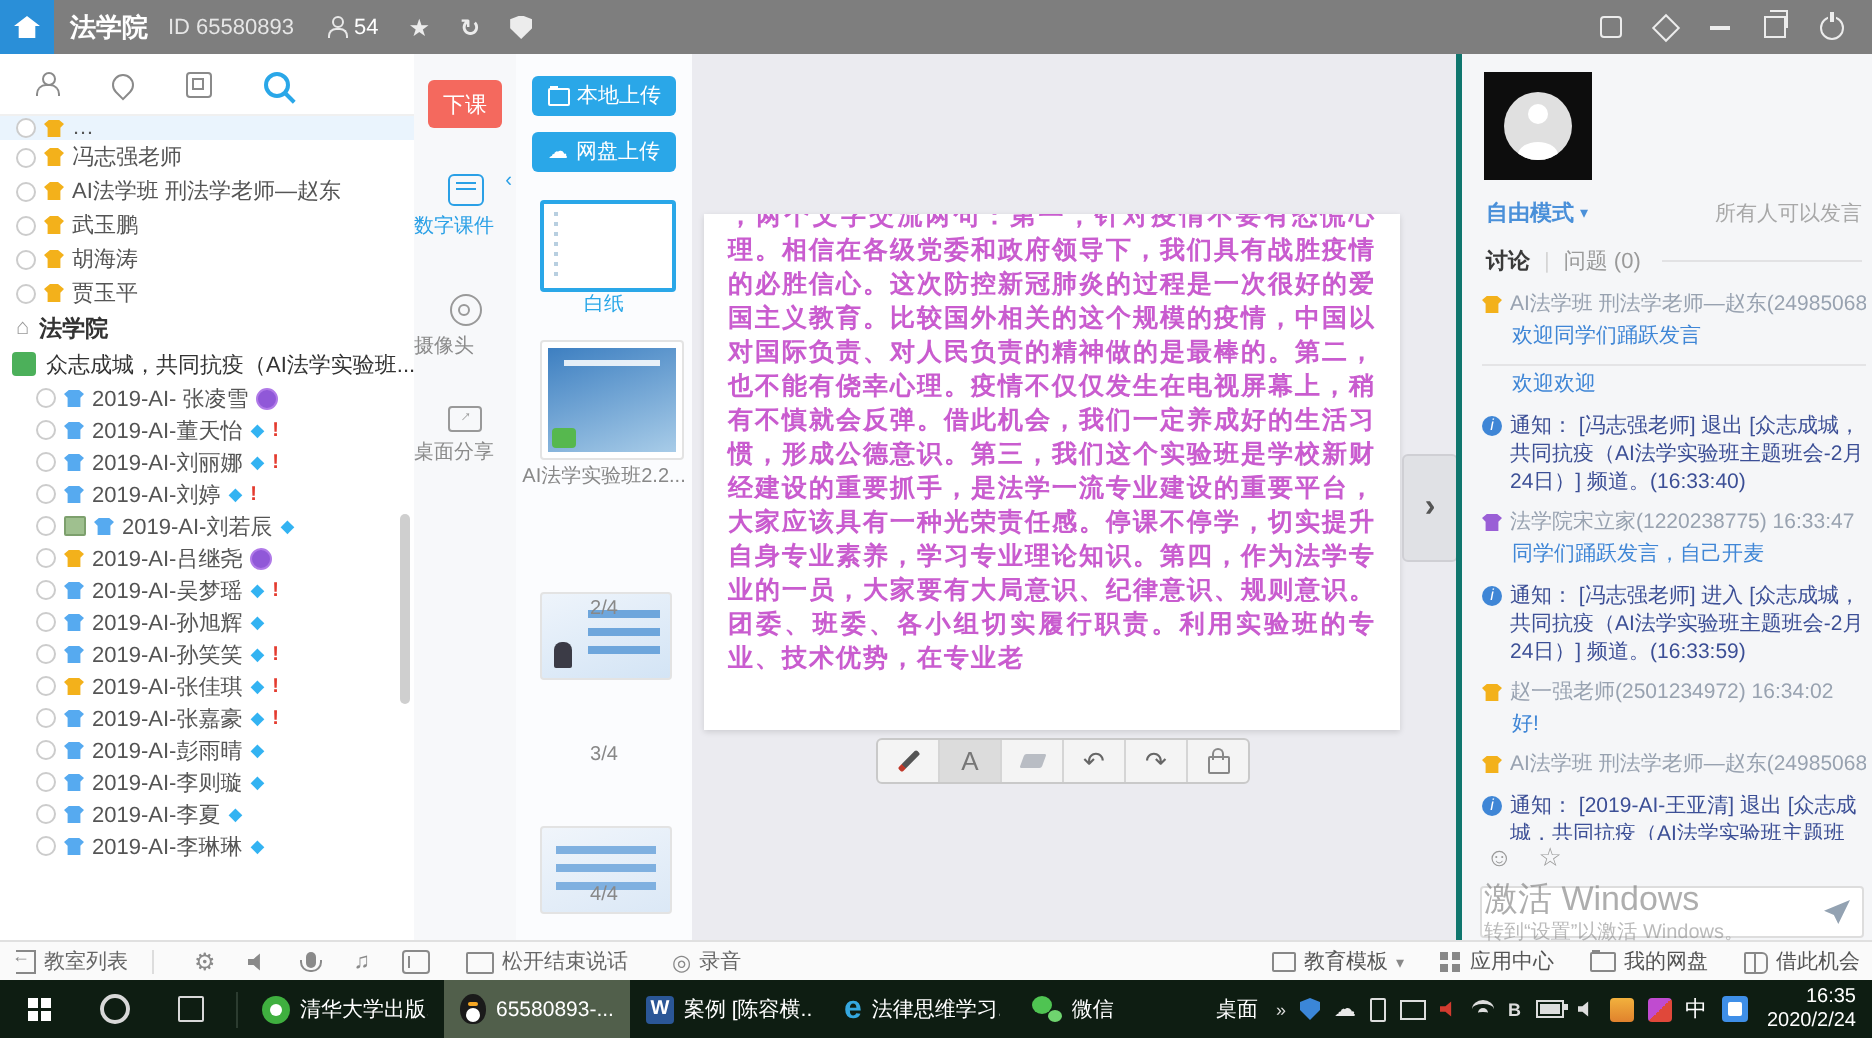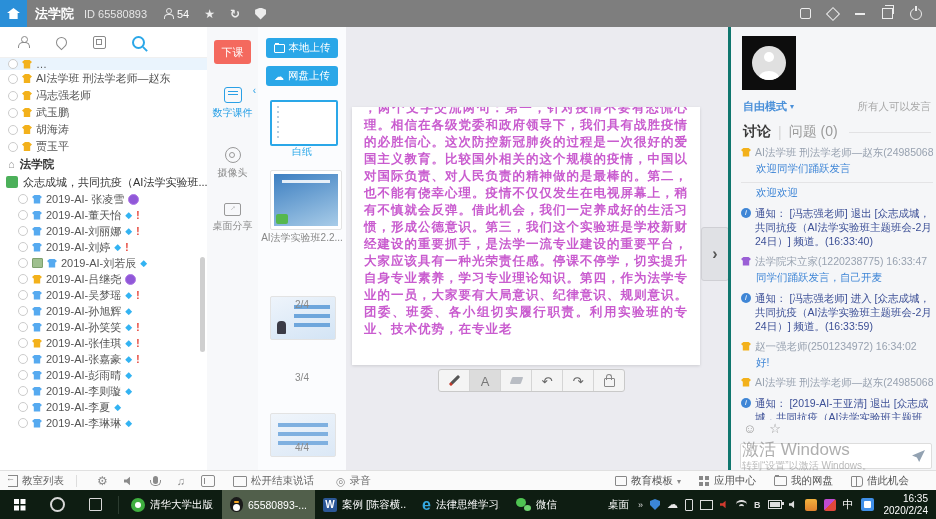--- a/index.html
+++ b/index.html
@@ -57,21 +57,21 @@
   .home-sm::before{content:"⌂";color:#999;font-size:11px}
   .notice-row{height:16px;font-size:10px;color:#555;padding-left:8px;display:flex;gap:5px;align-items:center;white-space:nowrap}
   .notice-ico{width:8px;height:8px;border:1px solid #bbb;border-radius:2px;flex:none}
   .channel-row{height:18px;display:flex;gap:5px;padding-left:6px;align-items:center;font-size:11px;color:#333;white-space:nowrap}
   .chan-ico{width:12px;height:12px;background:#4cb05a;border-radius:2px;flex:none}
   .students .row{padding-left:18px;height:16px}
   .scrollthumb{position:absolute;right:2px;top:230px;width:5px;height:95px;background:#cfcfcf;border-radius:3px}
   
   #toolcol{position:absolute;top:27px;left:207px;width:51px;height:443px;background:#f7f8fa;border-right:5px solid #ec4899}
   .dismiss{position:absolute;left:7px;top:13px;width:37px;height:24px;background:#f4695e;color:#fff;font-size:11px;border-radius:3px;display:flex;align-items:center;justify-content:center}
-  .tool{position:absolute;left:0;width:51px;text-align:center;font-size:10px;color:#8b8b8b}
+  .tool{position:absolute;left:0;width:51px;font-size:10px;color:#8b8b8b}
   .tool.active{color:#2aa0e6}
   .doc-ico{width:16px;height:14px;border:1.5px solid #2aa0e6;border-radius:3px;margin:0 auto 3px;position:relative}
   .doc-ico::after{content:"";position:absolute;left:3px;right:3px;top:3px;height:6px;background:repeating-linear-gradient(#2aa0e6 0 1px,transparent 1px 3px)}
   .collapse{position:absolute;right:2px;top:58px;color:#2aa0e6;font-size:10px}
   .collapse::before{content:"‹"}
   .cam-ico{width:14px;height:14px;border:1.5px solid #999;border-radius:50%;margin:0 auto 3px;position:relative}
   .cam-ico::after{content:"";position:absolute;left:3.5px;top:3.5px;width:4px;height:4px;border:1px solid #999;border-radius:50%}
   .share-ico{width:15px;height:11px;border:1.5px solid #999;border-radius:2px;margin:0 auto 3px;position:relative}
   .share-ico::after{content:"→";position:absolute;font-size:8px;color:#999;left:3px;top:-1px;transform:rotate(-45deg)}
   .t-course{top:60px}.t-cam{top:120px}.t-share{top:176px}
@@ -117,21 +117,21 @@
   #rightbar{position:absolute;top:27px;left:728px;width:208px;height:443px;background:#f5f6f8;border-left:3px solid #0f766e}
   .video{position:absolute;left:11px;top:9px;width:54px;height:54px;background:#0d0d0d}
   .avatar{position:absolute;left:10px;top:10px;width:34px;height:34px;border-radius:50%;background:#e0e0e0;overflow:hidden}
   .avatar::before{content:"";position:absolute;top:6px;left:12px;width:10px;height:10px;border-radius:50%;background:#fff}
   .avatar::after{content:"";position:absolute;bottom:-4px;left:7px;width:20px;height:13px;border-radius:50% 50% 0 0;background:#fff}
   .mode-row{position:absolute;left:12px;right:8px;top:72px;display:flex;align-items:center;font-size:11px}
   .mode{color:#4a90d9;font-weight:bold}
   .caret{color:#4a90d9;font-size:8px;margin-left:3px}
   .caret::before{content:"▾"}
   .perm{margin-left:auto;color:#a8a8a8;font-size:10.5px}
-  .tabs-row{position:absolute;left:12px;right:8px;top:96px;display:flex;align-items:center;font-size:14px;gap:7px}
+  .tabs-row{position:absolute;left:12px;right:8px;top:96px;display:flex;align-items:center;font-size:11px;gap:7px}
   .tab-d{color:#3a3a3a;font-weight:bold}
   .tab-sep{color:#d5d5d5}
   .tab-q{color:#9a9a9a}
   .tab-line{flex:1;height:1px;background:#e2e2e4;margin-left:4px}
   .chat{position:absolute;left:10px;right:6px;top:112px;bottom:50px;font-size:10.5px;line-height:14px;overflow:hidden}
   .cname{display:flex;gap:4px;align-items:center;color:#98a2b0;margin-top:6px;white-space:nowrap;overflow:hidden}
   .cbody{color:#3f86d6;margin-left:15px;margin-top:2px}
   .cbody.goldtext{color:#b5980f}
   .cdivider{height:1px;background:#e4e4e6;margin:7px 0 2px}
   .cnotice{display:flex;gap:4px;color:#3c4f96;margin-top:7px}
@@ -155,21 +155,21 @@
   .spk-ico{width:10px;height:10px;background:#8a8a8a;clip-path:polygon(0 35%,30% 35%,62% 8%,62% 92%,30% 65%,0 65%)}
   .mic-ico{width:5px;height:8px;background:#8a8a8a;border-radius:3px;position:relative;margin:0 3px 2px}
   .mic-ico::after{content:"";position:absolute;left:-2.5px;top:4px;width:9px;height:5px;border:1px solid #8a8a8a;border-top:none;border-radius:0 0 5px 5px}
   .note-ico::before{content:"♫";font-size:11px}
   .box-ico{width:12px;height:10px;border:1px solid #8a8a8a;border-radius:2px;position:relative}
   .box-ico::after{content:"";position:absolute;left:2px;top:2px;bottom:2px;width:1px;background:#8a8a8a}
   .talk{display:flex;align-items:center;gap:4px;margin-left:10px}
   .mon-ico{width:12px;height:9px;border:1px solid #8a8a8a;border-radius:1px}
   .rec{display:flex;align-items:center;gap:4px;margin-left:22px}
   .rec-ico::before{content:"◎";font-size:11px;color:#8a8a8a}
-  .bb-right{margin-left:auto;display:flex;align-items:center;gap:18px;margin-right:27px;color:#555}
+  .bb-right{margin-left:auto;display:flex;align-items:center;gap:18px;margin-right:6px;color:#555}
   .bb-item{display:flex;align-items:center;gap:4px}
   .flag-ico{width:10px;height:8px;border:1px solid #888;border-radius:1px}
   .caret2{font-size:8px;color:#888}
   .caret2::before{content:"▾"}
   .grid-ico{width:4px;height:4px;background:#888;box-shadow:6px 0 #888,0 6px #888,6px 6px #888;margin:0 7px 6px 0}
   .folder2-ico{width:11px;height:8px;border:1px solid #888;border-radius:1px;position:relative}
   .folder2-ico::before{content:"";position:absolute;top:-2px;left:0;width:4px;height:2px;background:#888}
   .book-ico{width:10px;height:9px;border:1px solid #888;border-radius:1px 3px 3px 1px;position:relative}
   .book-ico::after{content:"";position:absolute;left:4px;top:0;bottom:0;width:1px;background:#888}
   
@@ -253,26 +253,26 @@
     </div>
     <div class="list">
       <div class="row partial">
         <span class="radio"></span>
         <span class="shirt gold"></span>
         <span>…</span>
       </div>
       <div class="row">
         <span class="radio"></span>
         <span class="shirt gold"></span>
-        <span>AI法学班 刑法学老师—赵东</span>
+        <span>冯志强老师</span>
       </div>
       <div class="row">
         <span class="radio"></span>
         <span class="shirt gold"></span>
-        <span>冯志强老师</span>
+        <span>AI法学班 刑法学老师—赵东</span>
       </div>
       <div class="row">
         <span class="radio"></span>
         <span class="shirt gold"></span>
         <span>武玉鹏</span>
       </div>
       <div class="row">
         <span class="radio"></span>
         <span class="shirt gold"></span>
         <span>胡海涛</span>

